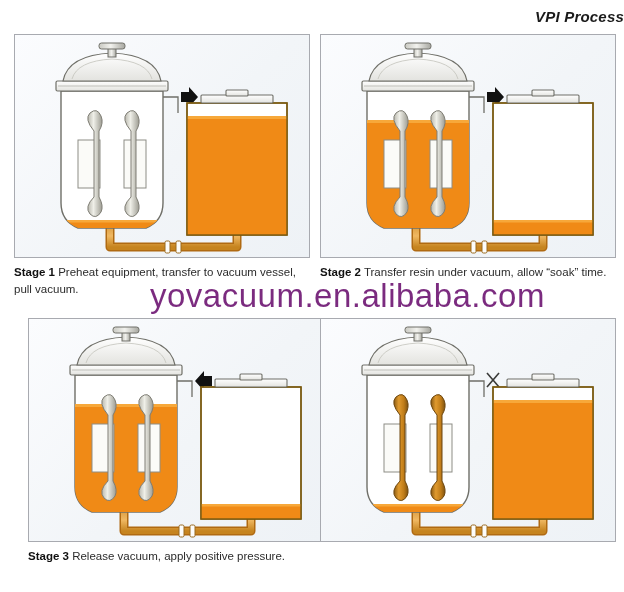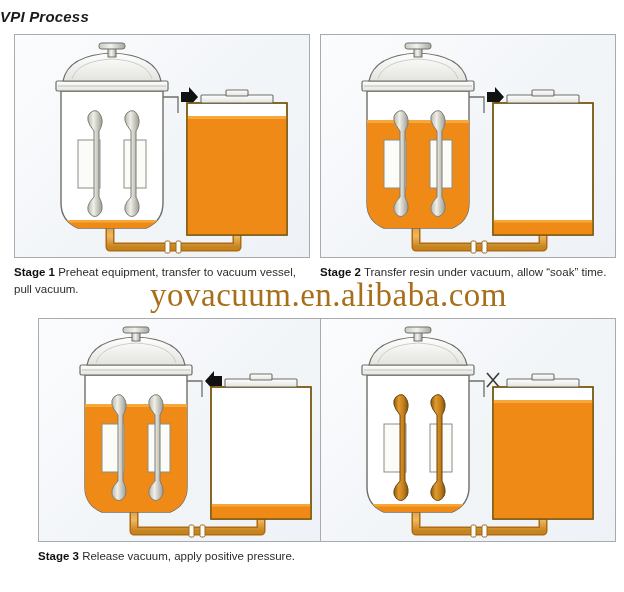--- a/index.html
+++ b/index.html
@@ -4,39 +4,39 @@
 <style>
   html,body{margin:0;padding:0;}
   body{
     width:624px;height:592px;
     background:#ffffff;
     font-family:"Liberation Sans", sans-serif;
     position:relative;
     overflow:hidden;
   }
   #page-title{
-    text-align:left;
+    text-align:right;
     font-size:15px;
     font-weight:bold;
     font-style:italic;
     color:#1a1a1a;
     letter-spacing:.2px;
     padding-top:6px;
     height:22px;
     line-height:22px;
   }
   .grid{
     position:absolute;
     left:0;top:30px;
     width:624px;height:562px;
   }
   .cell{position:absolute;width:298px;}
   .cell.c1{left:14px;top:4px;}
   .cell.c2{left:320px;top:4px;}
-  .cell.c3{left:30px;top:288px;padding-left:8px;}
+  .cell.c3{left:20px;top:288px;padding-left:8px;}
   .cell.c4{left:320px;top:288px;}
 
   .panel{
     position:relative;
     width:296px;height:224px;
     border:1px solid #a8aab0;
     background:linear-gradient(135deg,#fbfcfe 0%,#f2f5f8 55%,#eef2f6 100%);
     box-sizing:border-box;
   }
   .panel svg{display:block;}
@@ -47,22 +47,22 @@
     line-height:17px;
     color:#2b2b2b;
     width:290px;
   }
   .caption b{font-weight:bold;color:#111;}
 
   .watermark{
     position:absolute;
     left:150px;top:277px;
     font-size:33px;
-    color:#a16207;
-    font-family:Liberation Serif, serif;
+    color:#701a75;
+    font-family:Liberation Sans, sans-serif;
     letter-spacing:.5px;
     white-space:nowrap;
     pointer-events:none;
     z-index:50;
     opacity:.92;
   }
 </style>
 </head>
 <body>
 

